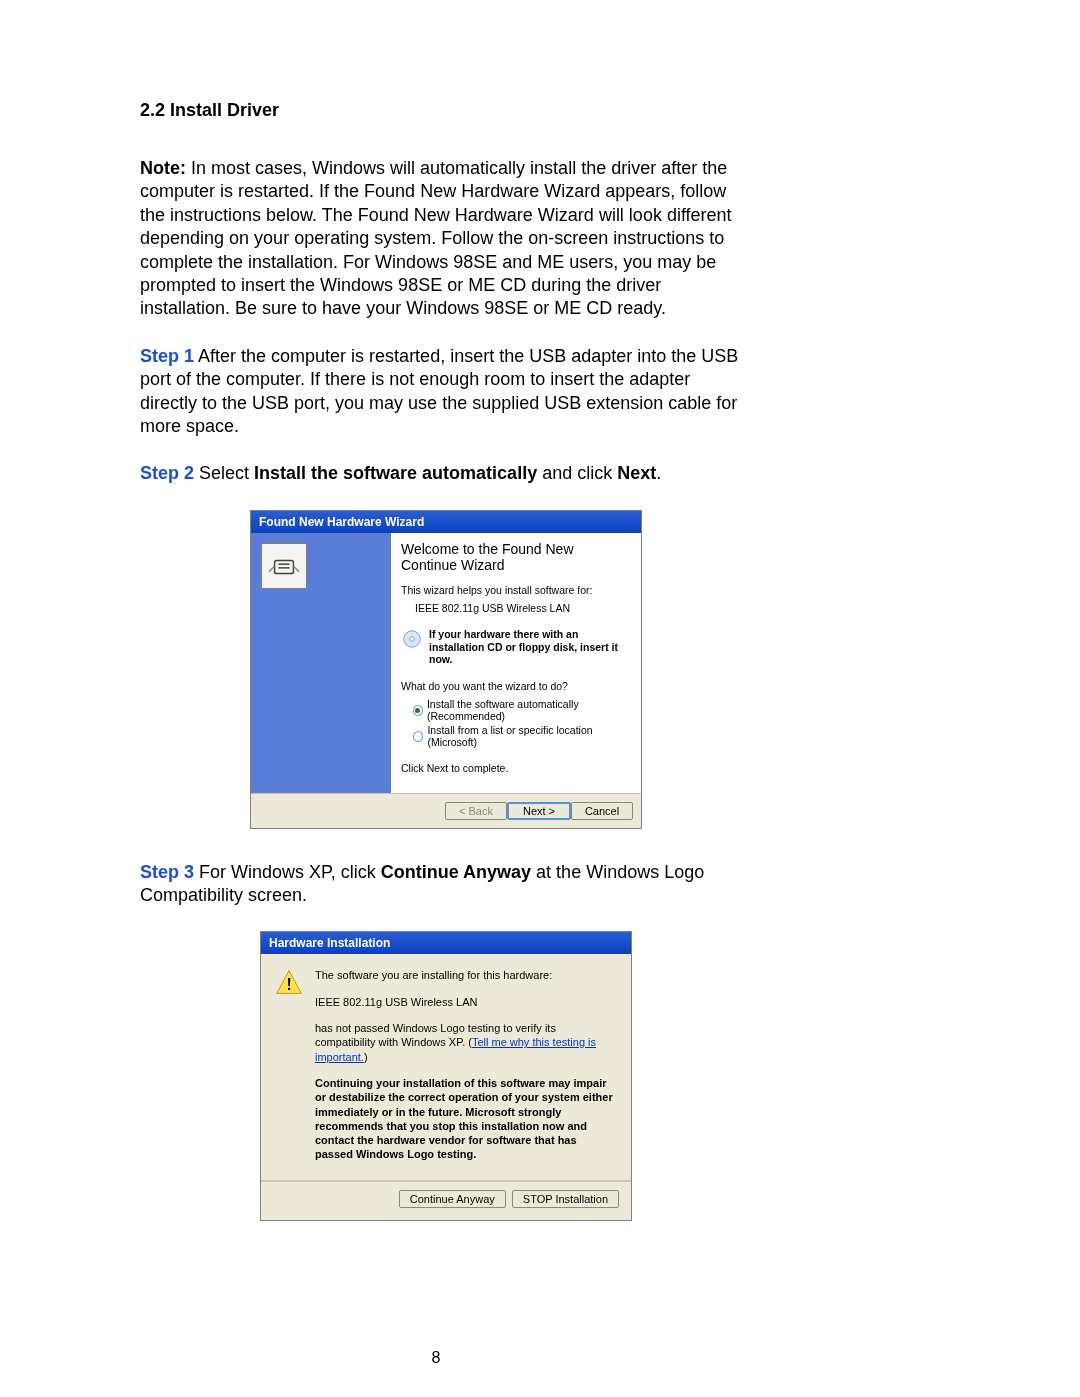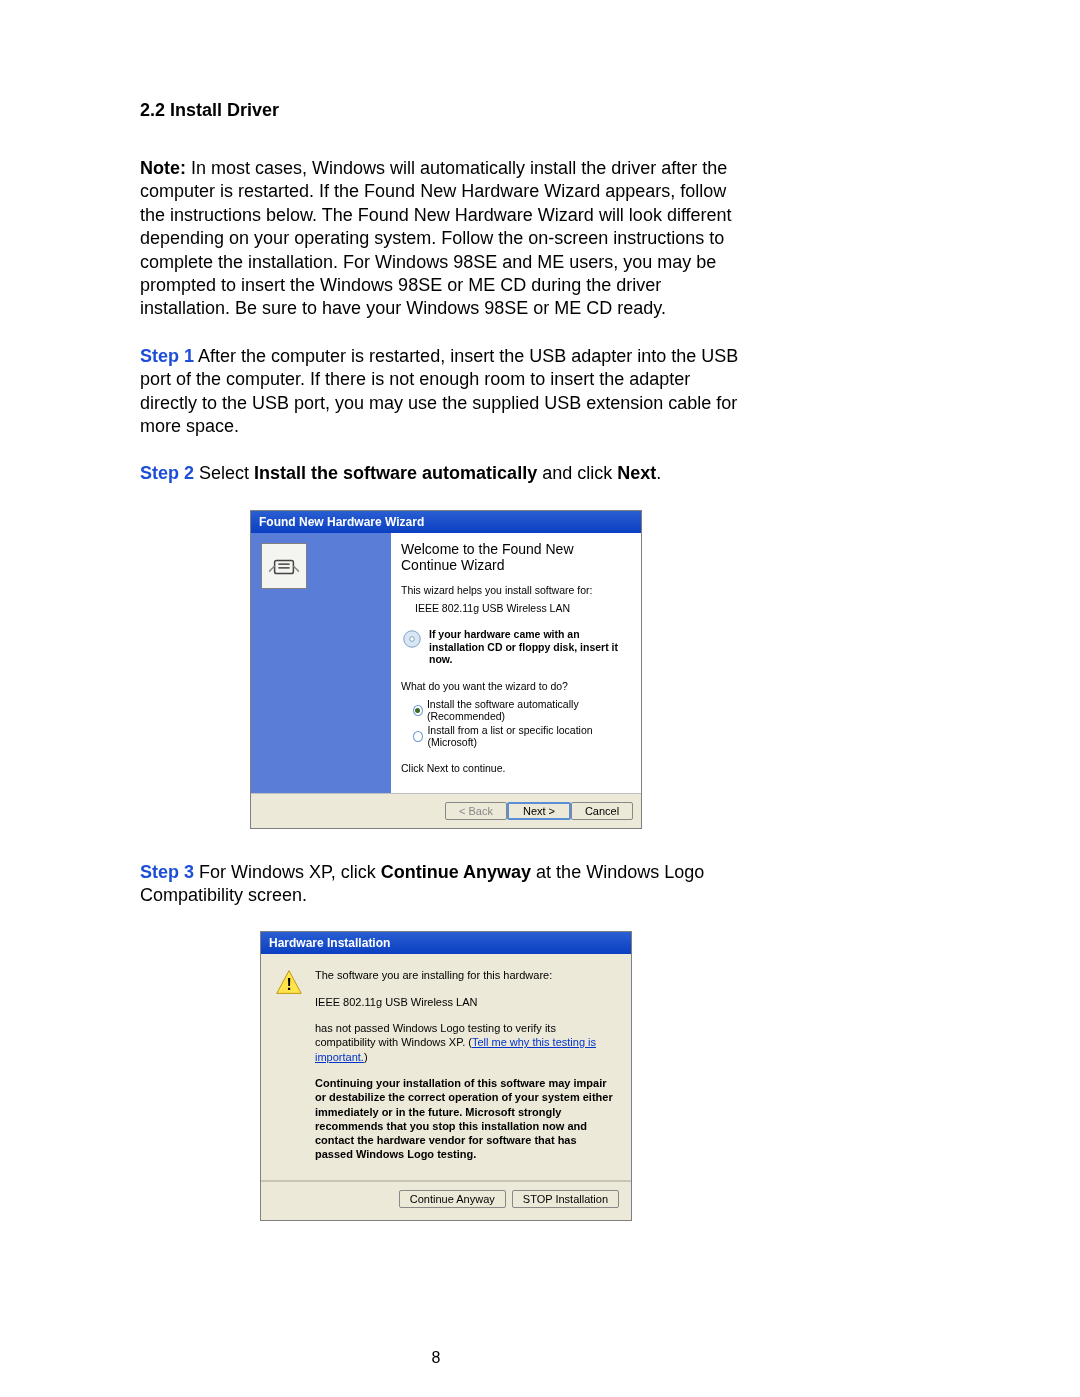--- a/index.html
+++ b/index.html
@@ -200,32 +200,32 @@
         <div class="dlg1-welcome">Welcome to the Found New Continue Wizard</div>
         <div class="dlg1-small">This wizard helps you install software for:</div>
         <div class="dlg1-small dlg1-device">IEEE 802.11g USB Wireless LAN</div>
         <div class="dlg1-cd-row">
           <div class="cd-icon">
             <svg viewBox="0 0 24 24">
                 <circle cx="12" cy="12" r="9" fill="#d9e6f5" stroke="#7a99bd"></circle>
                 <circle cx="12" cy="12" r="2.5" fill="#fff" stroke="#7a99bd"></circle>
               </svg>
           </div>
-          <div class="dlg1-cd-text">If your hardware came with an installation CD or floppy disk, insert it now.</div>
+          <div class="dlg1-cd-text">If your hardware there with an installation CD or floppy disk, insert it now.</div>
         </div>
         <div class="dlg1-small">What do you want the wizard to do?</div>
         <div class="radio-row">
           <span class="radio checked"></span>
           <span>Install the software automatically (Recommended)</span>
         </div>
         <div class="radio-row">
           <span class="radio"></span>
           <span>Install from a list or specific location (Microsoft)</span>
         </div>
-        <div class="dlg1-small" style="margin-top:14px">Click Next to continue.</div>
+        <div class="dlg1-small" style="margin-top:14px">Click Next to complete.</div>
       </div>
     </div>
     <div class="dlg-button-row">
       <div class="win-btn disabled">&lt; Back</div>
       <div class="win-btn primary">Next &gt;</div>
       <div class="win-btn">Cancel</div>
     </div>
   </div>
 
   <p class="body-text">

